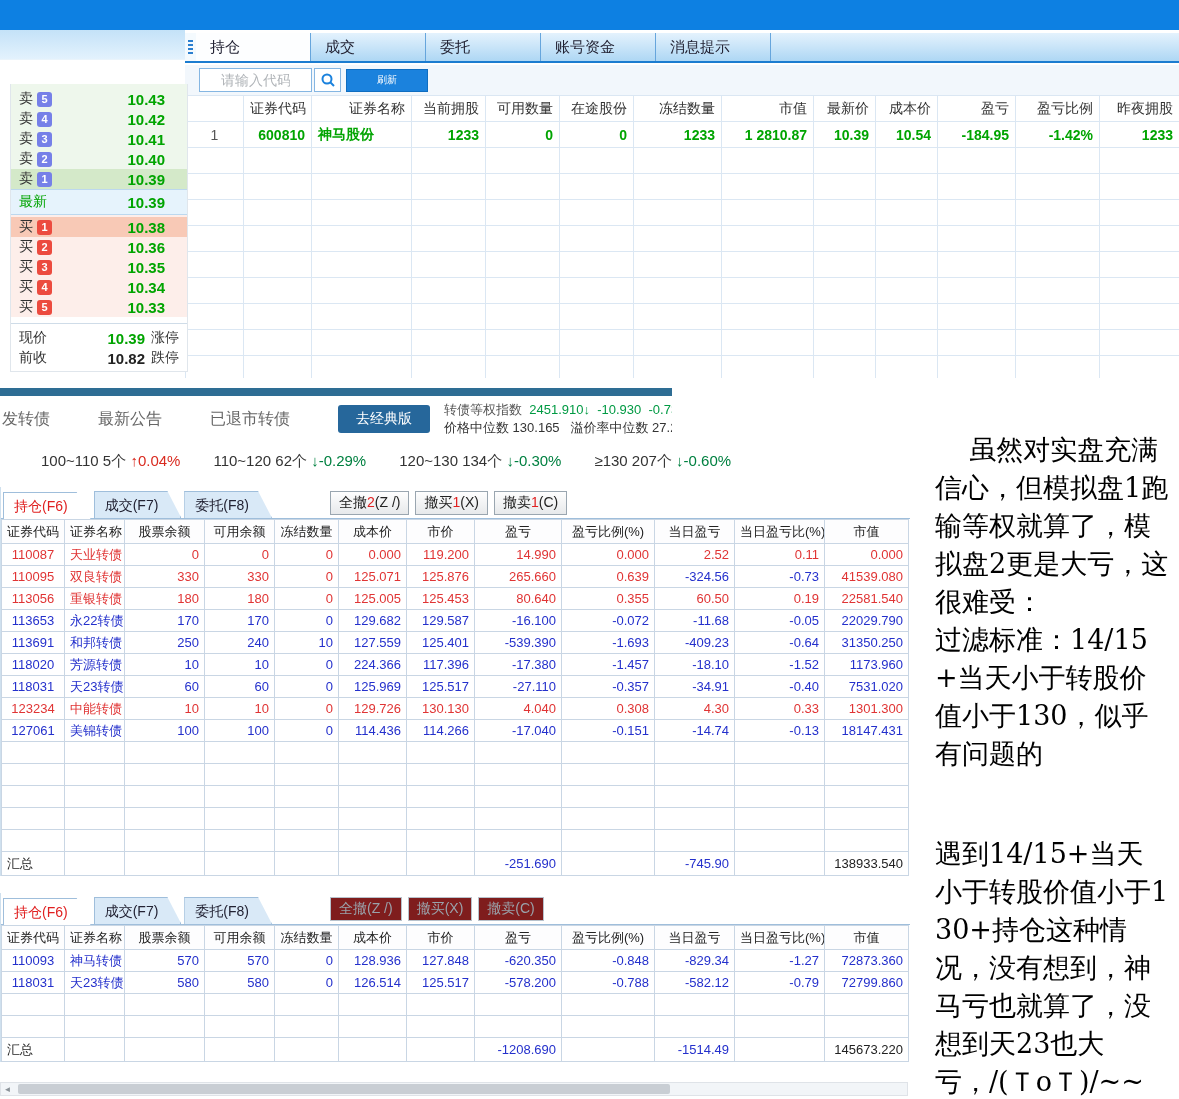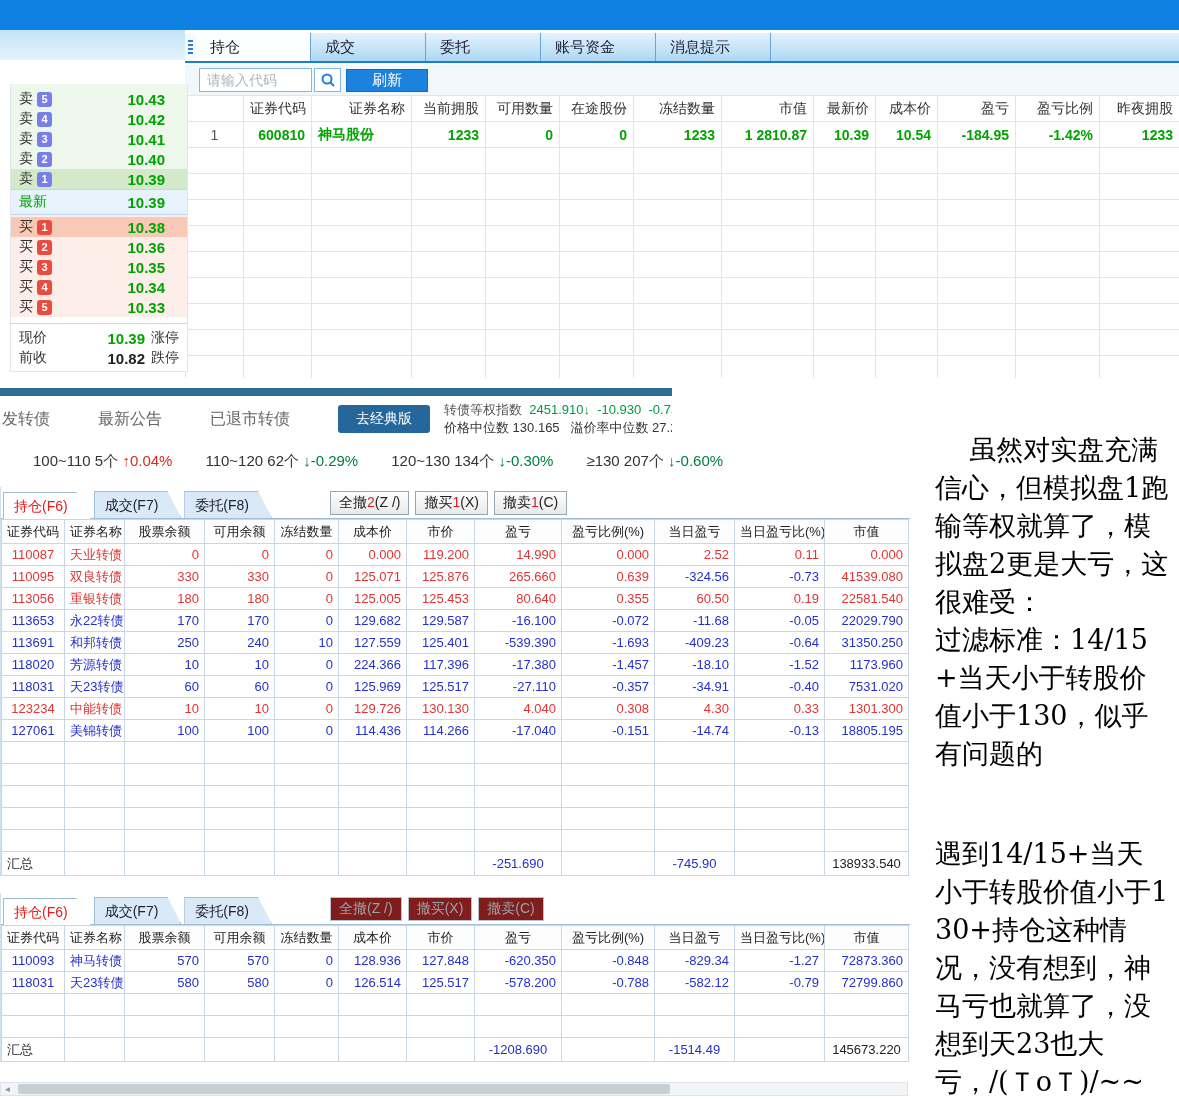--- a/index.html
+++ b/index.html
@@ -16,24 +16,24 @@
   #tabstrip { position:absolute; left:185px; top:33px; width:994px; height:30px;
     background:linear-gradient(#e4f2fd,#aed7f4); border-bottom:2px solid #1b7cd0; display:flex; align-items:stretch; }
   #drag-handle { width:11px; background:#f4fafe; display:flex; flex-direction:column; justify-content:center; gap:2px; padding:4px 3px; }
   #drag-handle i { display:block; height:2px; background:#2b7fd0; }
   .ttab { width:115px; display:flex; align-items:center; padding-left:14px; font-size:15px; color:#223;
     border-right:1px solid #66a5dc; }
   .ttab.active { background:#fdfeff; }
 
   
   #toolbar { position:absolute; left:185px; top:65px; width:994px; height:30px; background:#f2f7fc; display:flex; align-items:center; }
-  #code-input { width:113px; height:24px; margin-left:14px; border:1px solid #85b6e2; font-size:14px; padding:0 7px; color:#555; background:#fff; }
+  #code-input { width:113px; height:24px; margin-left:14px; border:1px solid #85b6e2; font-size:14px; padding:0 21px; color:#555; background:#fff; }
   #code-input::placeholder { color:#b0b4b8; }
   #search-btn { width:27px; height:24px; margin-left:2px; border:1px solid #85b6e2; background:#fff; display:flex; align-items:center; justify-content:center; cursor:pointer; }
-  #refresh-btn { width:82px; height:23px; margin-left:5px; background:#1b82dd; border:1px solid #0f6dc0; color:#fff; font-size:15px; cursor:pointer; }
+  #refresh-btn { width:82px; height:23px; margin-left:5px; background:#1b82dd; border:1px solid #0f6dc0; color:#fff; font-size:10px; cursor:pointer; }
 
   
   #holdings { position:absolute; left:185px; top:95px; width:994px; height:283px; overflow:hidden; background:#fff; }
   #holdings table { border-collapse:collapse; table-layout:fixed; width:994px; }
   #holdings td { border:1px solid #dbe7f3; height:26px; font-size:14px; padding:0 6px; overflow:hidden; white-space:nowrap; }
   #holdings tr.h td { color:#333; text-align:right; background:#fff; }
   #holdings tr.h td:first-child { text-align:center; }
   #holdings td.num { text-align:right; color:#00a400; font-weight:bold; }
   #holdings td.seq { text-align:center; color:#555; }
   #holdings td.name { text-align:left; color:#00a400; font-weight:bold; }
@@ -60,21 +60,21 @@
   .qftag { color:#333; }
 
   
   #teal-bar { position:absolute; left:0; top:388px; width:672px; height:8px; background:#2e6d94; }
   #bond-nav { position:absolute; left:0; top:396px; width:672px; height:46px; background:#fff; display:flex; align-items:center; overflow:hidden; }
   .nav-item { font-size:16px; color:#666; margin-right:48px; white-space:nowrap; cursor:pointer; }
   .nav-item:first-child { margin-left:2px; }
   #classic-btn { background:#26679b; color:#fff; font-size:14px; border:none; border-radius:3px; padding:5px 18px; margin-right:14px; cursor:pointer; white-space:nowrap; }
   #hdr-stats { font-size:13px; line-height:18px; white-space:nowrap; }
   .st-label { color:#555; } .st-green { color:#009a43; } .st-dark { color:#333; }
-  #ranges { position:absolute; left:0; top:446px; width:672px; height:30px; display:flex; align-items:center; font-size:15px; }
+  #ranges { position:absolute; left:0; top:446px; width:672px; height:30px; display:flex; align-items:center; font-size:15px;padding-left:8px; }
   .range { margin-left:33px; white-space:nowrap; cursor:pointer; color:#333; }
   .range .up { color:#d92b20; } .range .down { color:#008040; }
 
   
   .bond-panel { position:absolute; left:0; width:910px; background:#fff; border-left:1px solid #cfe0ee; }
   #table1 { top:487px; } #table2 { top:893px; }
   .btabs { height:32px; display:flex; align-items:flex-end; border-bottom:1px solid #9fbedb; padding-left:2px; background:#fff; }
   .btab { height:27px; line-height:26px; padding:0 22px 0 10px; font-size:14px; color:#223; background:#d9e9f7;
     border:1px solid #9fbedb; border-bottom:none; margin-right:3px;
     clip-path:polygon(0 0, calc(100% - 14px) 0, 100% 100%, 0 100%); cursor:pointer; }
@@ -85,21 +85,21 @@
   .cancel-btn.disabled { color:#9aa2aa; background:#7f1d1d; border-color:#b8c2cc; }
   .cancel-btn.disabled .rn { color:#9aa2aa; }
   .btn-gap { width:52px; }
   .bond-panel table { border-collapse:collapse; table-layout:fixed; width:908px; }
   .bond-panel td { border:1px solid #c9d6e4; font-size:13px; padding:0 5px; overflow:hidden; white-space:nowrap; height:22px; }
   .bond-panel tr.h td { height:24px; color:#222; text-align:center; background:#fdfdfe; }
   .bond-panel td.c-code { text-align:center; }
   .bond-panel td.c-name { text-align:left; }
   .bond-panel td.n { text-align:right; }
   .cr { color:#e03434; } .cb { color:#2430cc; } .ck { color:#222; }
-  .bond-panel tr.sum td { height:24px;text-align:center; }
+  .bond-panel tr.sum td { height:24px; }
   .sum-label { color:#222; text-align:left !important; }
 
   
   #hscroll { position:absolute; left:0; top:1082px; width:908px; height:14px; background:#f2f5f8; border:1px solid #dfe3e8; display:flex; align-items:center; }
   #hscroll .arr { width:13px; text-align:center; font-size:8px; color:#8a9298; }
   #hscroll .thumb { position:absolute; left:17px; width:652px; height:10px; background:#c9ced4; border-radius:2px; }
 
   
   #note { position:absolute; left:935px; top:393px; width:234px; font-family:"DejaVu Serif", serif;
     font-size:27px; line-height:38px; color:#000; white-space:pre-wrap; word-break:break-all; }
@@ -575,21 +575,21 @@
             <td class="c-name cb">美锦转债</td>
             <td class="n cb">100</td>
             <td class="n cb">100</td>
             <td class="n cb">0</td>
             <td class="n cb">114.436</td>
             <td class="n cb">114.266</td>
             <td class="n cb">-17.040</td>
             <td class="n cb">-0.151</td>
             <td class="n cb">-14.74</td>
             <td class="n cb">-0.13</td>
-            <td class="n cb">18805.195</td>
+            <td class="n cb">18147.431</td>
           </tr>
           <tr>
             <td>&nbsp;</td>
             <td>&nbsp;</td>
             <td>&nbsp;</td>
             <td>&nbsp;</td>
             <td>&nbsp;</td>
             <td>&nbsp;</td>
             <td>&nbsp;</td>
             <td>&nbsp;</td>

